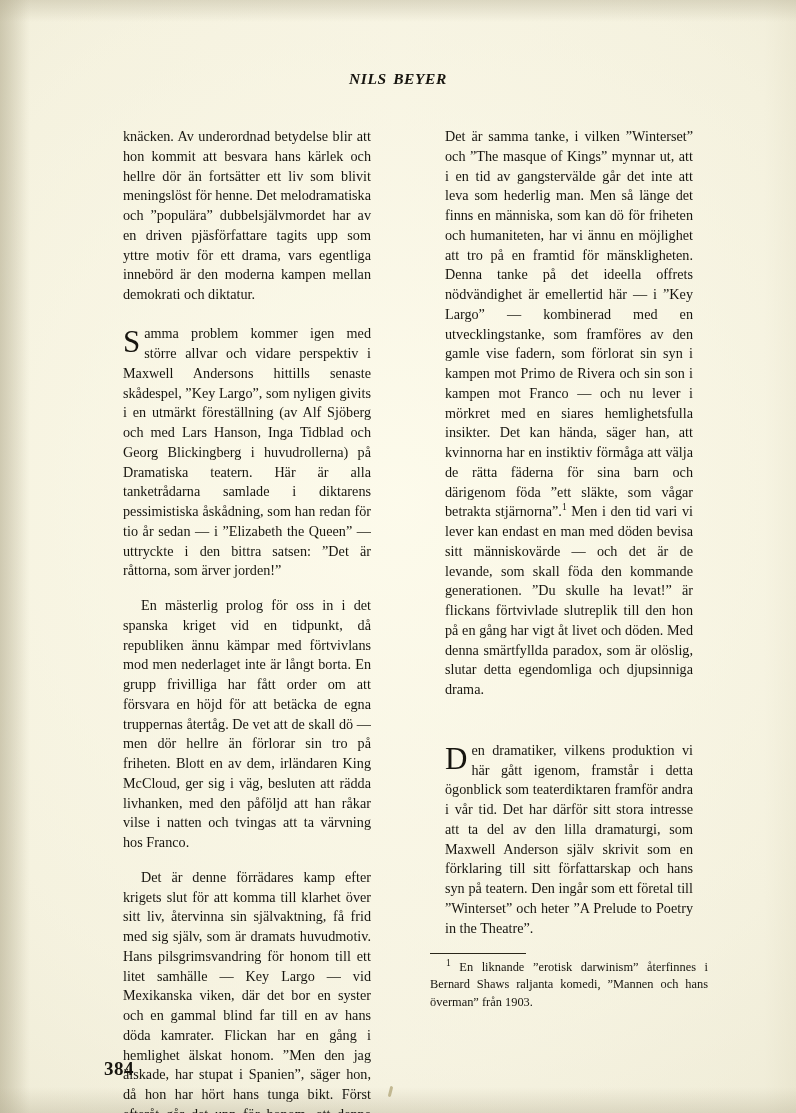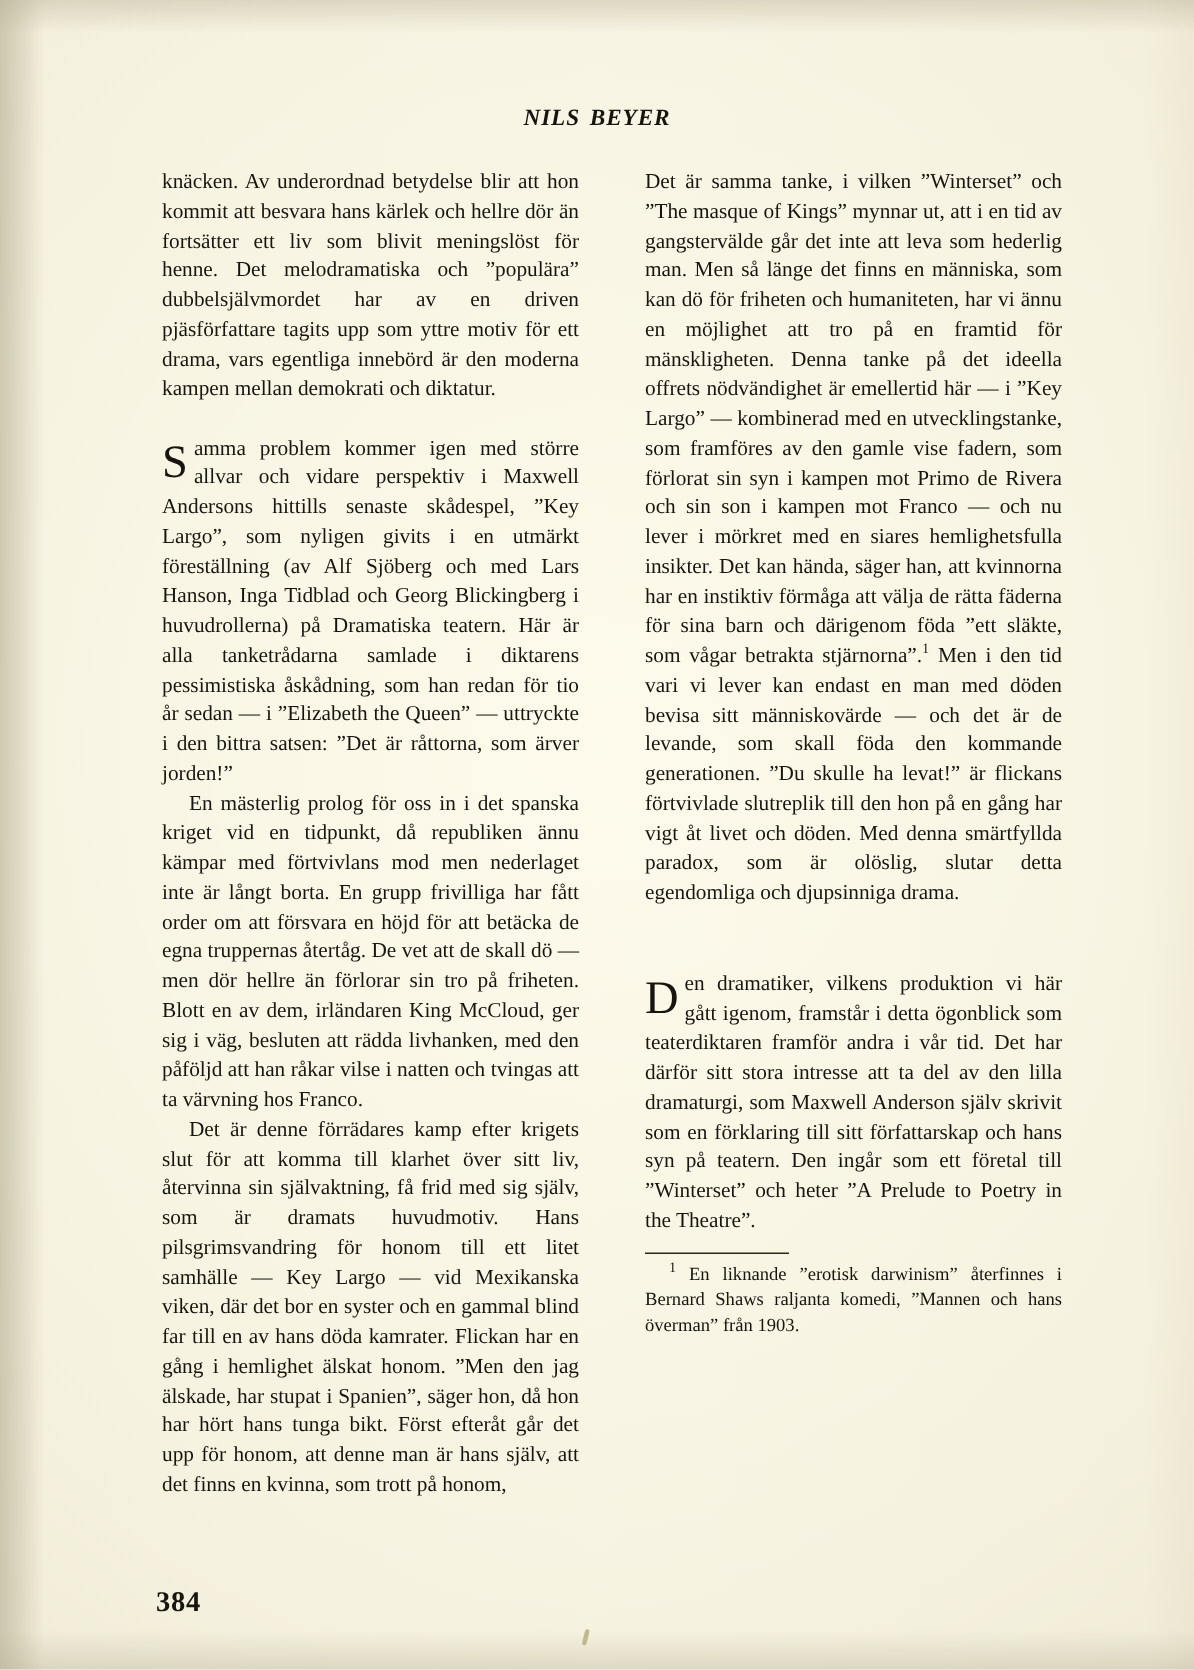--- a/index.html
+++ b/index.html
@@ -74,21 +74,21 @@
   }
   .col {
     position: absolute;
     top: 0;
     width: 278px;
   }
   .col-left { left: 0; }
   .col-right { left: 322px; }
 
   p.body {
-    margin: 0;
+    margin: 15px;
     font-size: 14.2px;
     line-height: 19.75px;
     text-align: justify;
     text-justify: inter-word;
     hyphens: none;
   }
   p.body + p.body {
     text-indent: 18px;
   }
   p.gap-before {

